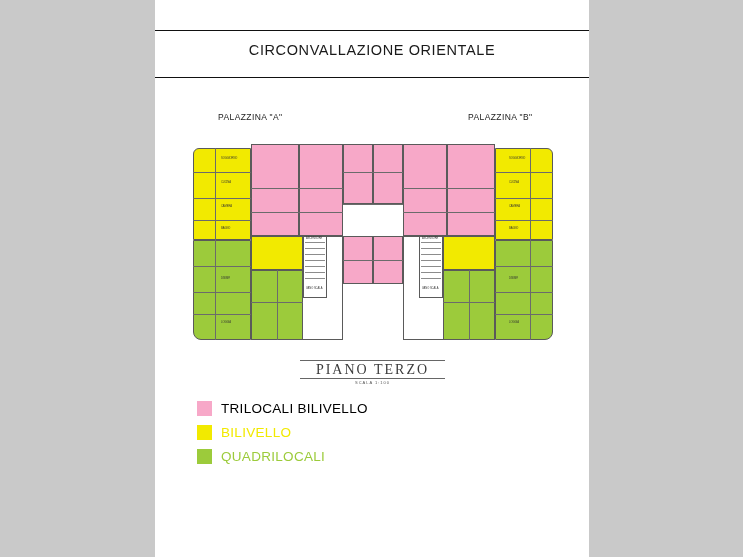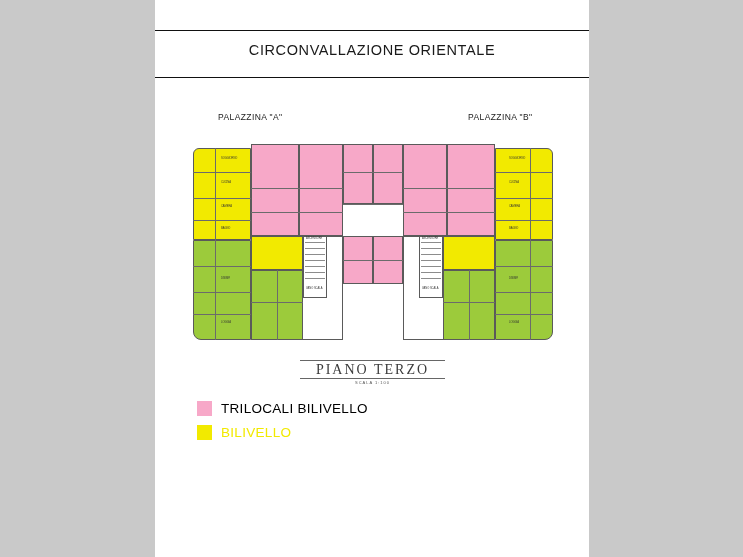--- a/index.html
+++ b/index.html
@@ -262,16 +262,20 @@
 
     <div class="legend">
       <div class="legend-row">
         <div class="swatch" style="background:#f7a8c8;"></div>
         <div class="legend-label lab-pink">TRILOCALI BILIVELLO</div>
       </div>
       <div class="legend-row">
         <div class="swatch" style="background:#f2ea00;"></div>
         <div class="legend-label lab-yellow">BILIVELLO</div>
       </div>
+      <div class="legend-row">
+        <div class="swatch" style="background:#9ccb3b;"></div>
+        <div class="legend-label lab-green">QUADRILOCALI</div>
+      </div>
     </div>
 
   </div>
 </div>
 
 </body></html>

